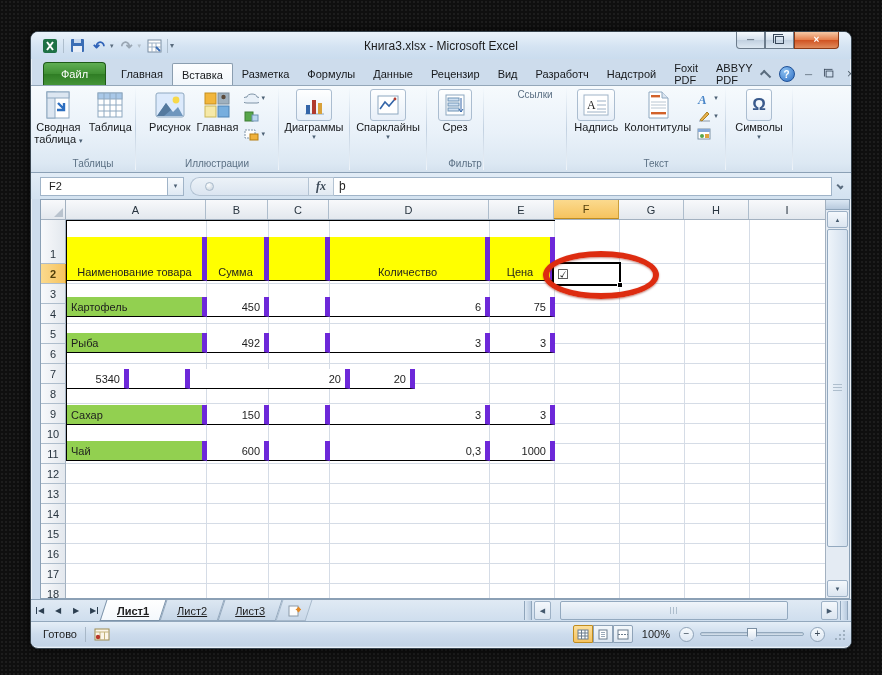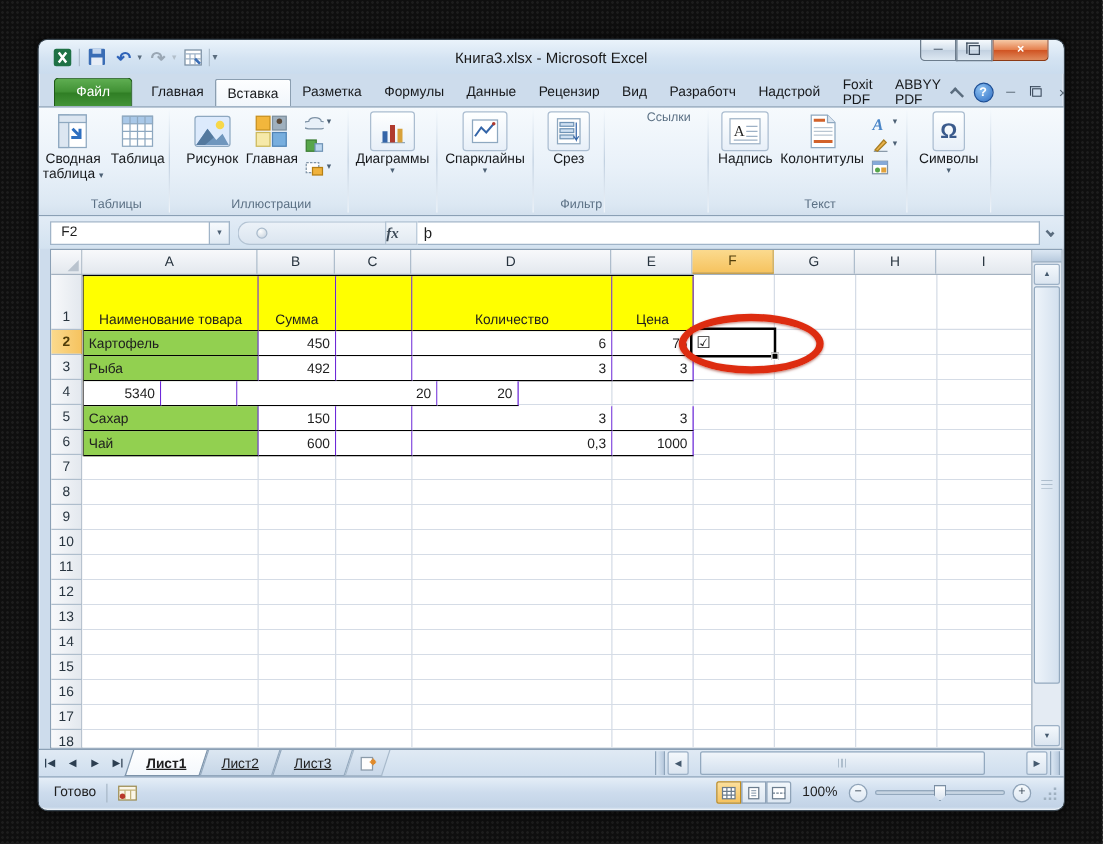--- a/index.html
+++ b/index.html
@@ -63,21 +63,21 @@
   
   .fbar{position:absolute;left:0;top:141px;right:0;height:26px;display:flex;align-items:center;
     padding:0 4px 0 9px;background:linear-gradient(#e2ecf6,#d3e2f0);}
   .namebox{width:128px;height:19px;background:#fff;border:1px solid #a0b4c8;display:flex;align-items:center;padding-left:8px;}
   .namedd{width:16px;height:19px;border:1px solid #a0b4c8;border-left:none;display:flex;align-items:center;justify-content:center;
     background:linear-gradient(#f7fafd,#dfe9f3);font-size:7px;color:#4c6074;}
   .fxpill{width:118px;height:19px;margin-left:6px;border:1px solid #b3c3d3;border-right:none;border-radius:10px 0 0 10px;
     background:linear-gradient(#ecf2f8,#dbe5f0);display:flex;align-items:center;}
   .fxdot{width:9px;height:9px;border-radius:50%;margin-left:14px;background:radial-gradient(circle at 35% 30%,#fdfefe,#c3cfdb);border:1px solid #a9bacb;}
   .fxbtn{width:26px;height:19px;border:1px solid #b3c3d3;background:linear-gradient(#f2f6fa,#e2eaf2);
-    display:flex;align-items:center;justify-content:flex-start;font-family:"Liberation Serif",serif;font-style:italic;font-weight:bold;font-size:12px;color:#3c4document;color:#3c4a58;}
+    display:flex;align-items:center;justify-content:center;font-family:"Liberation Serif",serif;font-style:italic;font-weight:bold;font-size:12px;color:#3c4document;color:#3c4a58;}
   .finput{flex:1;height:19px;background:#fff;border:1px solid #a0b4c8;border-left:none;display:flex;align-items:center;padding-left:5px;font-size:12px;}
   .fexp{width:15px;height:19px;display:flex;align-items:center;justify-content:center;}
   .fexp i{width:6px;height:4px;border-right:2px solid #5a6c7e;border-bottom:2px solid #5a6c7e;transform:rotate(45deg);}
   
   .grid{position:absolute;left:9px;top:167px;width:810px;height:400px;background:#fff;border:1px solid #8ba0b5;}
   .corner{position:absolute;left:0;top:0;width:25px;height:20px;background:linear-gradient(#f8f9fb,#e3e8ee);
     border-right:1px solid #a3b1c0;border-bottom:1px solid #a3b1c0;}
   .corner:after{content:"";position:absolute;right:2px;bottom:2px;border-style:solid;border-width:0 0 9px 9px;border-color:transparent transparent #b9c3ce transparent;}
   .colhdrs{position:absolute;left:25px;top:0;right:24px;height:20px;display:flex;border-bottom:1px solid #a3b1c0;background:linear-gradient(#f8f9fb,#e3e8ee);}
   .colhdr{border-right:1px solid #aebdcc;display:flex;align-items:center;justify-content:center;color:#28343f;}
@@ -91,21 +91,21 @@
   .rowhdr.sel{background:linear-gradient(to right,#fbda8e,#f6c35f);border-right:1px solid #c08c1f;color:#513e0a;font-weight:bold;}
   .sheetbody{position:absolute;left:25px;top:20px;right:24px;bottom:0;overflow:hidden;background:#fff;}
   .gridv{position:absolute;inset:0;background-repeat:no-repeat;background-size:1px 100%;
     background-image:linear-gradient(#d5dce6,#d5dce6),linear-gradient(#d5dce6,#d5dce6),linear-gradient(#d5dce6,#d5dce6),linear-gradient(#d5dce6,#d5dce6),linear-gradient(#d5dce6,#d5dce6),linear-gradient(#d5dce6,#d5dce6),linear-gradient(#d5dce6,#d5dce6),linear-gradient(#d5dce6,#d5dce6);
     background-position:140px 0,202px 0,263px 0,423px 0,488px 0,553px 0,618px 0,683px 0;}
   .gridh{position:absolute;left:0;right:0;top:44px;bottom:0;
     background:repeating-linear-gradient(to bottom,transparent 0,transparent 19px,#d5dce6 19px,#d5dce6 20px);}
   .r1line{position:absolute;left:488px;right:0;top:43px;height:1px;background:#d5dce6;}
   .tbl{position:absolute;left:0;top:0;border-left:1px solid #000;border-top:1px solid #000;}
   .trow{display:flex;}
-  .c{border-right:1px solid #6d28d9;border-bottom:1px solid #000;height:20px;display:flex;align-items:center;overflow:hidden;background:#fff;font-size:11px;}
+  .c{border-right:5px solid #6d28d9;border-bottom:1px solid #000;height:20px;display:flex;align-items:center;overflow:hidden;background:#fff;font-size:11px;margin-top:16px;}
   .trow.r1 .c{height:44px;background:#ff0;align-items:flex-end;justify-content:center;padding-bottom:2px;}
   .c.prod{background:#92d050;padding-left:4px;}
   .c.num{justify-content:flex-end;padding-right:4px;}
   .f2sel{position:absolute;left:486px;top:42px;width:69px;height:24px;border:2px solid #000;background:#fff;display:flex;align-items:center;z-index:3;}
   .f2sel .chk{margin-left:3px;font-size:13px;line-height:1;font-family:"DejaVu Sans",sans-serif;}
   .f2sel .handle{position:absolute;right:-4px;bottom:-4px;width:6px;height:6px;background:#000;border:1px solid #fff;}
   .oval{position:absolute;left:477px;top:31px;width:116px;height:48px;border:6px solid #dd2c10;border-radius:50%;z-index:6;
     box-shadow:0 1px 2px rgba(130,20,4,.5), inset 0 1px 2px rgba(130,20,4,.45);pointer-events:none;}
   
   .vsb{position:absolute;right:0;top:0;width:24px;bottom:0;background:#e4ebf3;border-left:1px solid #a3b1c0;display:flex;flex-direction:column;}

